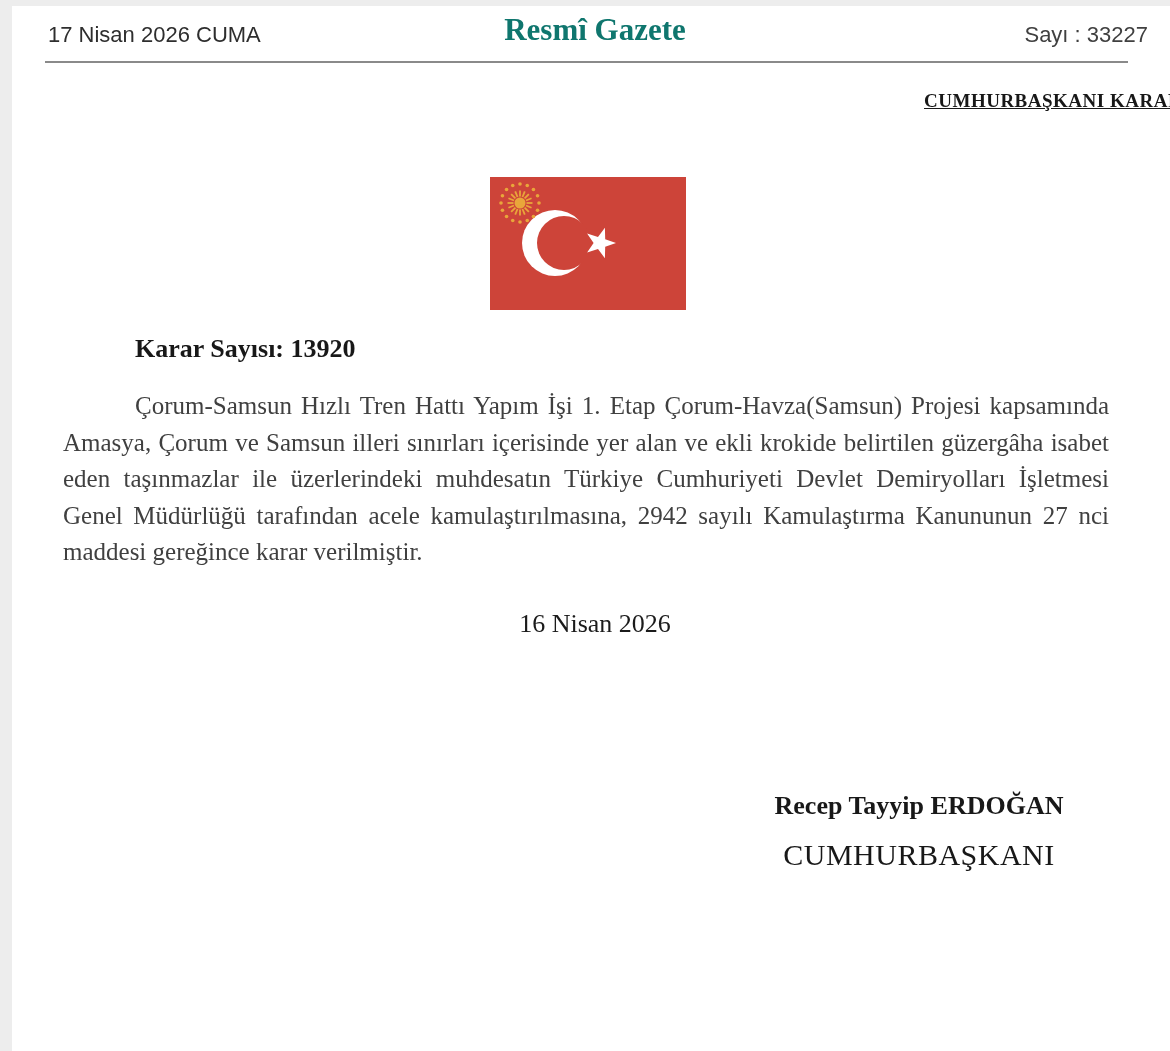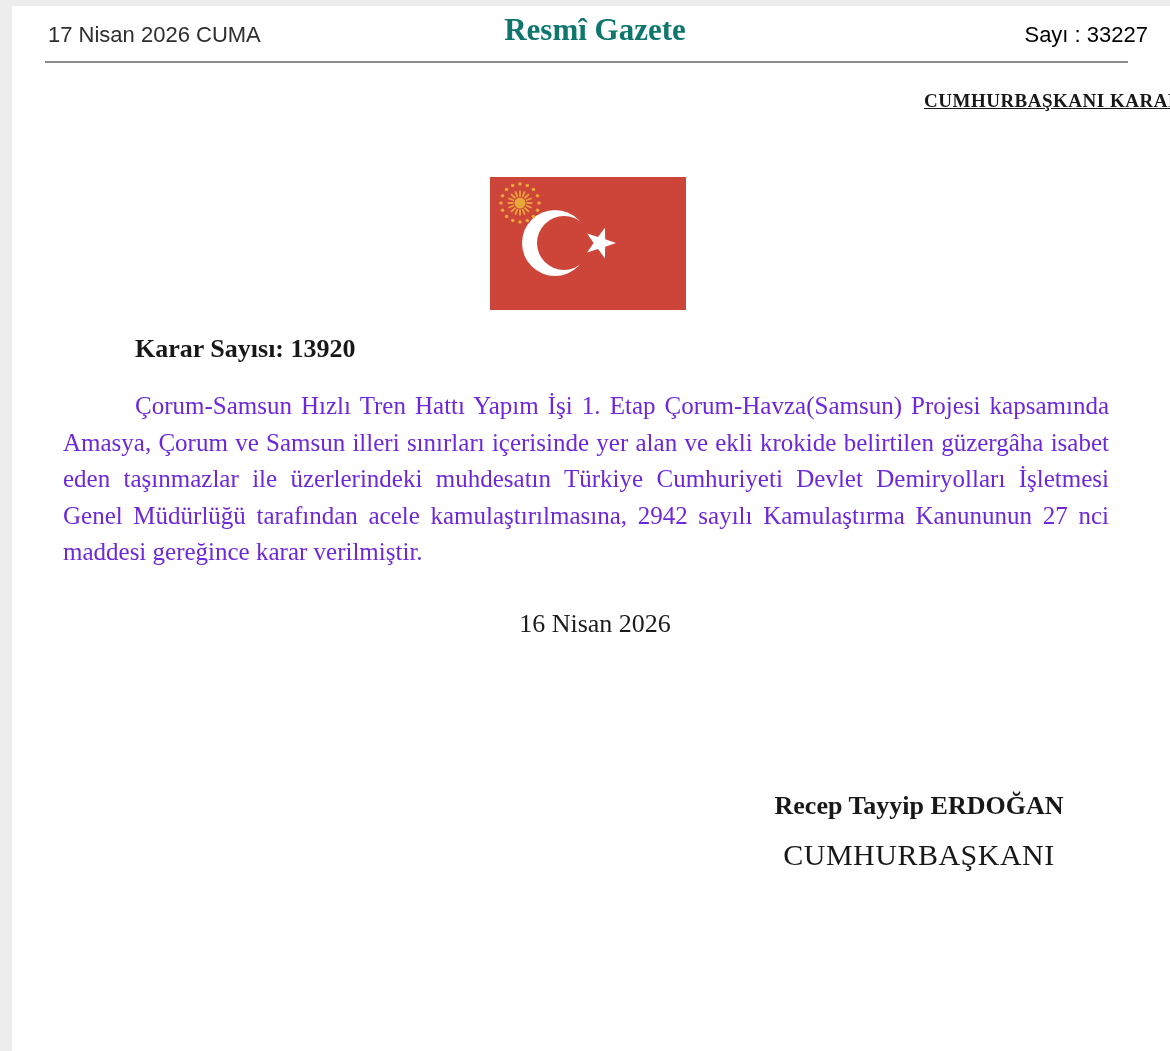--- a/index.html
+++ b/index.html
@@ -3,27 +3,27 @@
 <meta charset="utf-8">
 <style>
   html,body{margin:0;padding:0;}
   body{background:#e9e9e9;font-family:"Liberation Serif",serif;}
   #stage{position:relative;width:1170px;height:1051px;background:#ededed;overflow:hidden;padding-left:20px;}
   #paper{position:absolute;left:12px;top:6px;right:0;bottom:0;background:#ffffff;}
   .abs{position:absolute;}
   .header-date{left:48px;top:22px;font-family:"Liberation Sans",sans-serif;font-size:22px;color:#2e2e2e;}
   .masthead{left:0;right:0;top:12px;text-align:center;font-family:"Liberation Serif",serif;
             font-weight:bold;font-size:31px;color:#0f766e;}
-  .header-issue{right:42px;top:22px;font-family:"Liberation Sans",sans-serif;font-size:22px;color:#000000;margin-left:40px;}
+  .header-issue{right:42px;top:22px;font-family:"Liberation Sans",sans-serif;font-size:22px;color:#404040;margin-left:40px;}
   .header-rule{left:45px;top:61px;width:1083px;height:2px;background:#8a8a8a;}
   .decree-heading{left:0;right:0;top:90px;text-align:right;font-weight:bold;font-size:19px;
                   letter-spacing:0.5px;color:#181818;text-decoration:underline;}
   .flag-wrap{left:490px;top:177px;width:196px;height:133px;}
   .decision-number{left:135px;top:334px;font-weight:bold;font-size:26px;color:#181818;}
-  .body-par{left:63px;top:388px;width:1046px;font-size:25px;line-height:36.5px;color:#6d28d9;
+  .body-par{left:63px;top:388px;width:1046px;font-size:25px;line-height:36.5px;color:#404040;
             text-align:justify;text-indent:72px;}
   .decision-date{left:0;right:0;top:609px;text-align:center;font-size:26px;color:#1b1b1b;}
   .sig-block{left:644px;top:791px;width:550px;text-align:center;}
   .sig-name{font-weight:bold;font-size:26px;color:#181818;}
   .sig-title{margin-top:17px;font-size:30px;color:#181818;letter-spacing:0.5px;}
 </style>
 </head>
 <body>
 
 <div id="stage">

